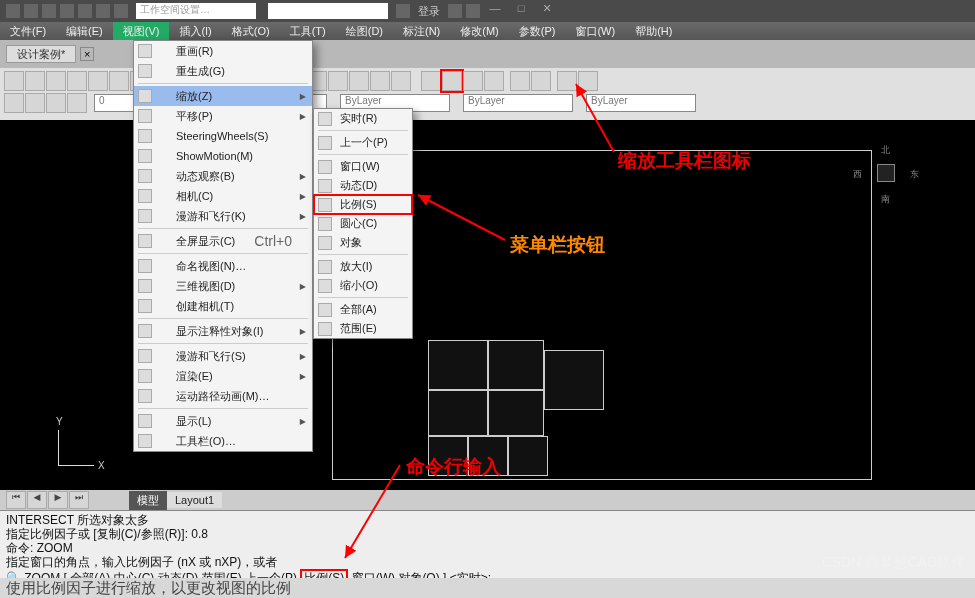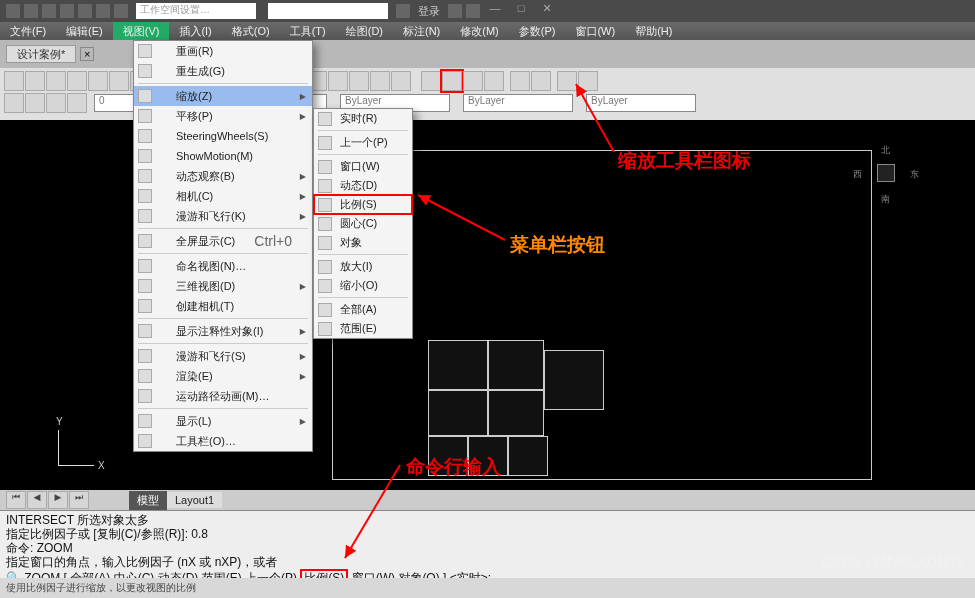--- a/index.html
+++ b/index.html
@@ -58,21 +58,21 @@
 
   .modelbar { position: absolute; left: 0; right: 0; bottom: 88px; height: 20px; background: #ccc; display: flex; align-items: center; font-size: 11px; color:#222;}
   .modeltab { padding: 2px 8px; background: #555; color: #fff; margin-left: 40px; }
   .layouttab { padding: 2px 8px; background: #ddd; }
 
   .cmd-area { position: absolute; left: 0; right: 0; bottom: 20px; height: 68px; background: #eee; border-top: 1px solid #888; font-family: Consolas, monospace; font-size: 12px; color: #111; padding: 2px 6px; line-height: 14px; }
   .cmd-line { white-space: pre; }
   .cmd-input-row { margin-top: 2px; }
   .cmd-highlight { border: 2px solid red; padding: 0 2px; }
 
-  .statusbar { position: absolute; left: 0; right: 0; bottom: 0; height: 20px; background: #d8d8d8; display: flex; align-items: center; justify-content: space-between; font-size: 10px; color: #444; padding: 0 6px; }
+  .statusbar { position: absolute; left: 0; right: 0; bottom: 0; height: 20px; background: #d8d8d8; display: flex; align-items: center; justify-content: space-between; font-size: 15px; color: #444; padding: 0 6px; }
 
   .anno { position: absolute; font-size: 19px; font-weight: bold; z-index: 20; }
   .anno-red { color: #e00; }
   .anno-orange { color: #f80; }
   .arrow-svg { position: absolute; z-index: 19; pointer-events: none; }
 
   .watermark { position:absolute; right:10px; bottom:26px; color:rgba(255,255,255,.25); font-size:14px; z-index:30;}
 </style>
 </head>
 <body>

